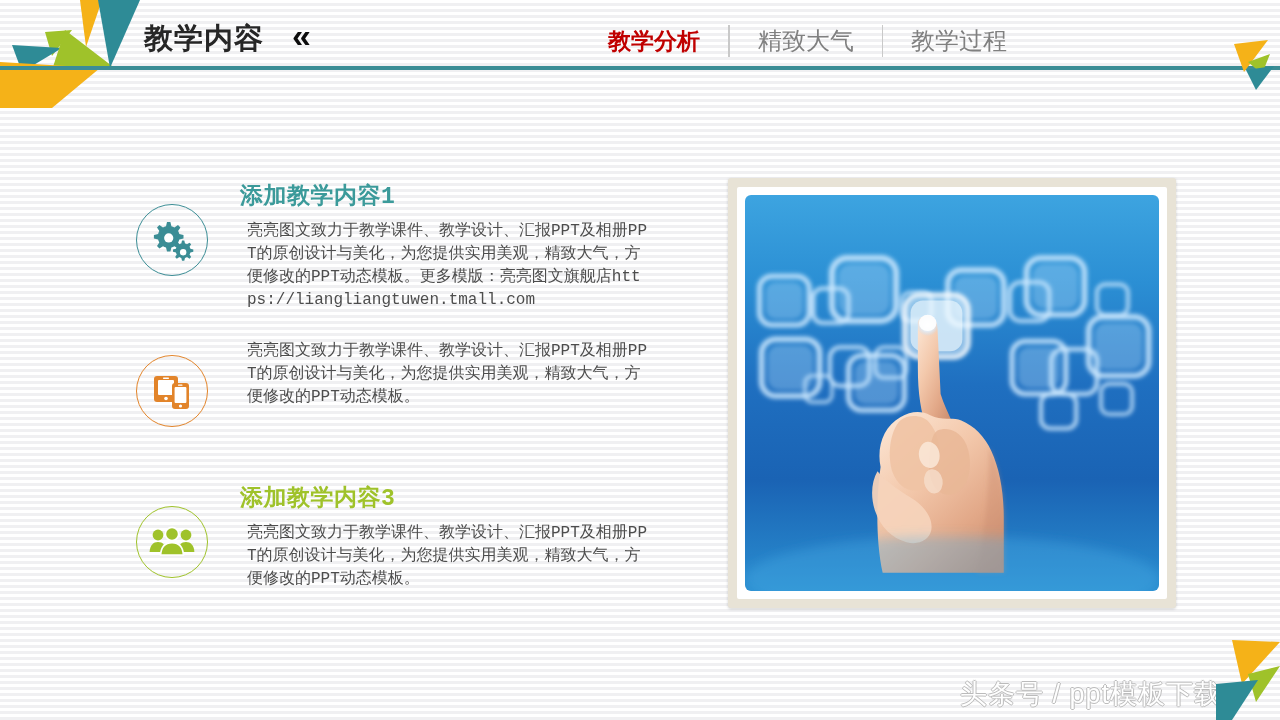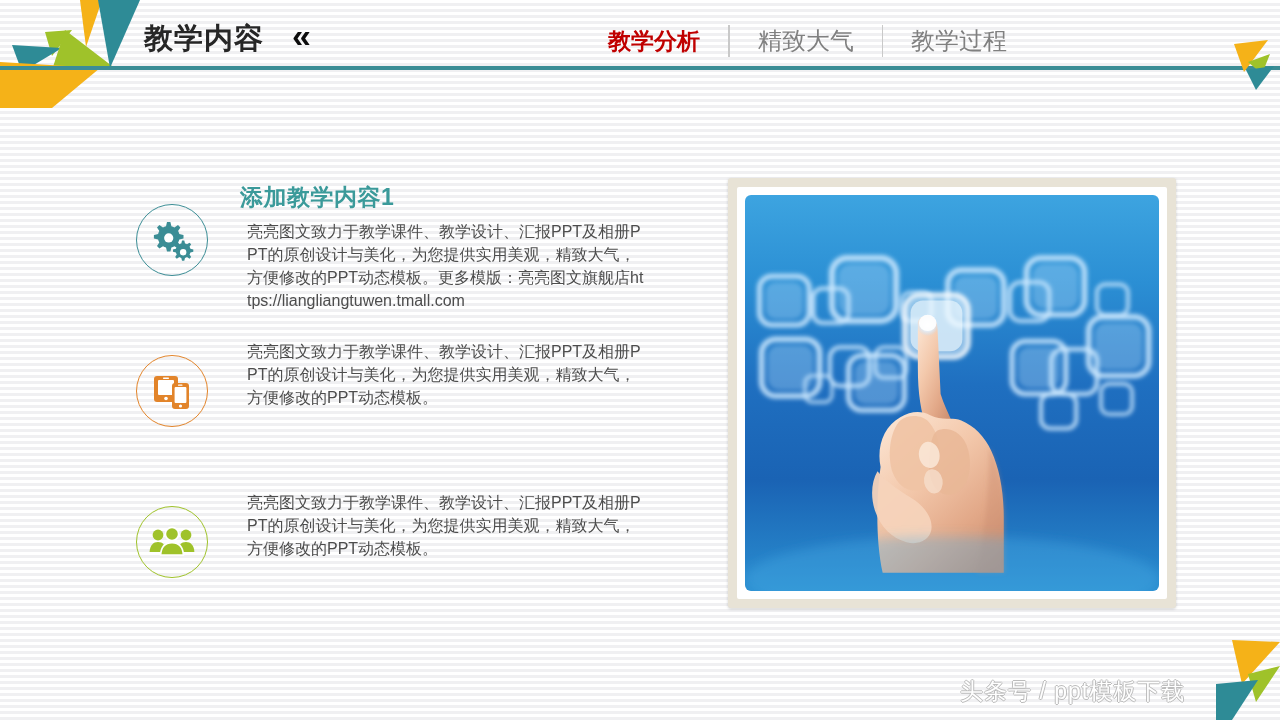--- a/index.html
+++ b/index.html
@@ -117,20 +117,21 @@
     background: #c9c9c9;
   }
 
   
   #content-list {
     position: absolute;
     left: 0;
     top: 0;
     width: 700px;
     height: 720px;
+    font-family: Liberation Mono, monospace;
   }
   .content-block {
     position: absolute;
     left: 136px;
     width: 520px;
   }
   #block-0 { top: 182px; }
   #block-1 { top: 333px; }
   #block-2 { top: 484px; }
 
@@ -200,21 +201,21 @@
     border-radius: 6px;
     overflow: hidden;
     position: relative;
   }
 
   
   #watermark {
     position: absolute;
     left: 960px;
     top: 676px;
-    font-size: 23px;
+    font-size: 27px;
     color: #ffffff;
     text-shadow:
        1px 0 0 #b9b9b9, -1px 0 0 #b9b9b9,
        0 1px 0 #b9b9b9, 0 -1px 0 #b9b9b9;
     letter-spacing: 1px;
     white-space: nowrap;
     opacity: 0.95;
   }
 </style>
 </head>
@@ -304,20 +305,21 @@
             <circle cx="9" cy="10" r="5.4"></circle>
             <path d="M0.6 27 C1 20 4.4 17 9 17 C13.6 17 17 20 17.4 27 Z"></path>
             <circle cx="37" cy="10" r="5.4"></circle>
             <path d="M28.6 27 C29 20 32.4 17 37 17 C41.6 17 45 20 45.4 27 Z"></path>
             <circle cx="23" cy="9" r="6.6" stroke="#ffffff" stroke-width="1.6"></circle>
             <path d="M11.6 30 C12.1 21.5 16.6 17.6 23 17.6 C29.4 17.6 33.9 21.5 34.4 30 Z" stroke="#ffffff" stroke-width="1.6"></path>
           </g>
         </svg>
       </div>
       <div class="block-body">
+        <div class="block-heading">添加教学内容3</div>
         <div class="block-text">亮亮图文致力于教学课件、教学设计、汇报PPT及相册PPT的原创设计与美化，为您提供实用美观，精致大气，方便修改的PPT动态模板。</div>
       </div>
     </div>
   </div>
 
   <div id="photo-frame">
     <div id="photo-mat">
       <div id="photo-canvas">
         <svg width="100%" height="100%" viewBox="0 0 400 390" preserveAspectRatio="none">
           <defs>

